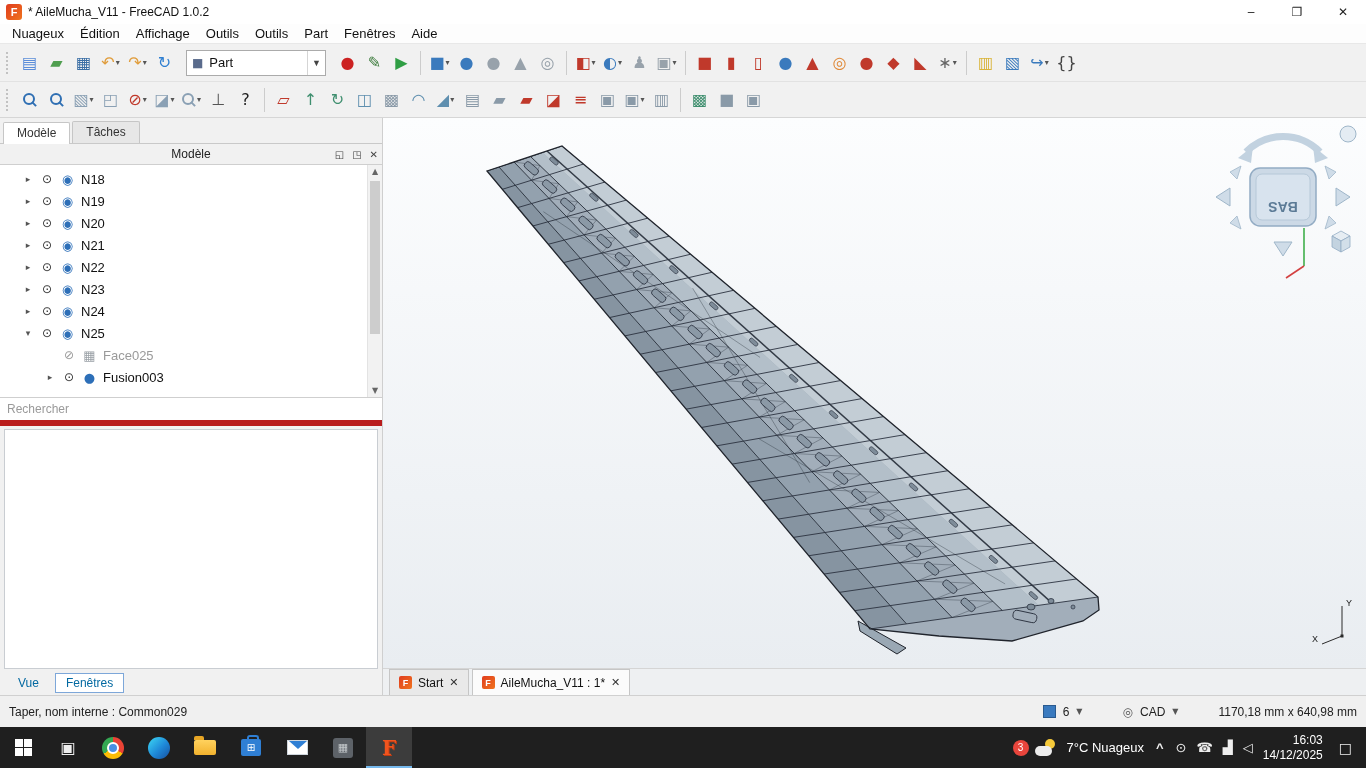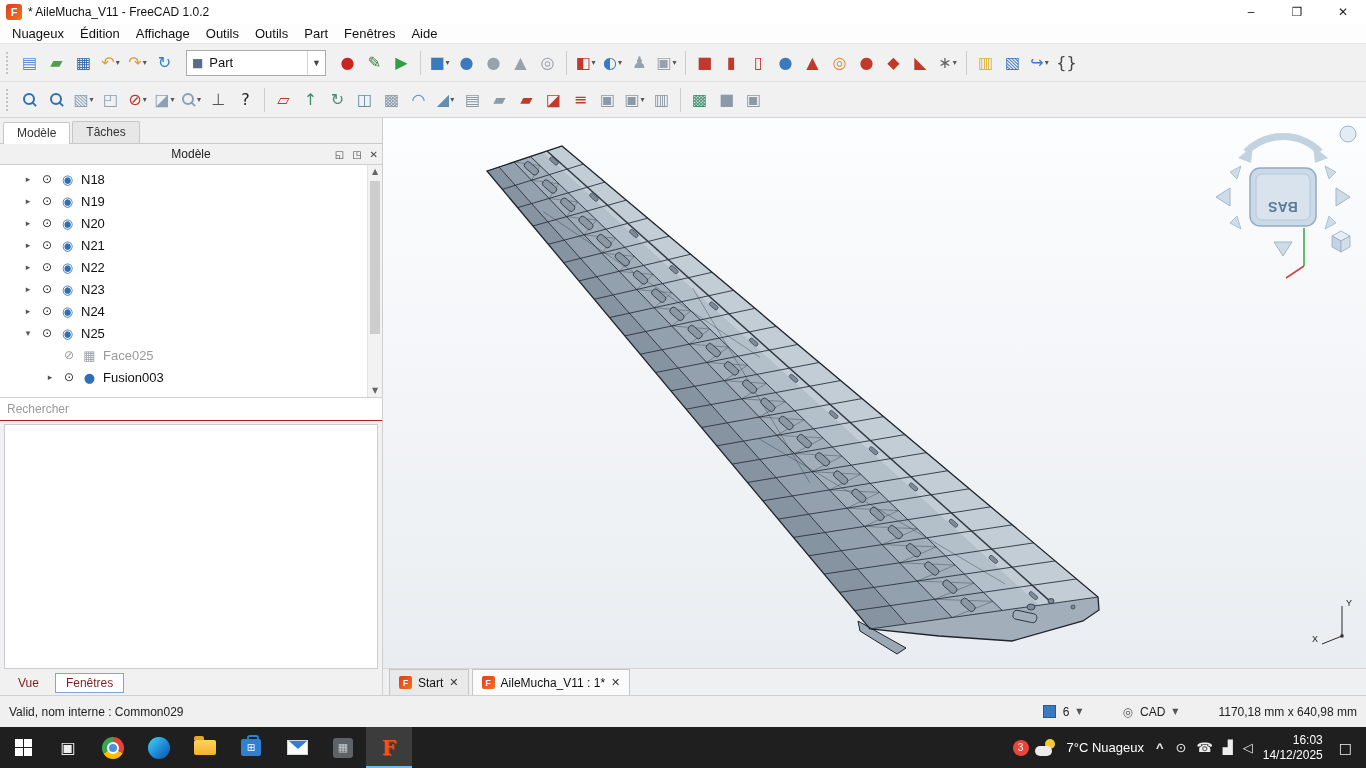--- a/index.html
+++ b/index.html
@@ -50,26 +50,26 @@
   .tree-row .expander { width:12px; text-align:center; font-family:"DejaVu Sans",sans-serif; font-size:9px; color:#555; }
   .tree-row .eye { font-family:"DejaVu Sans",sans-serif; font-size:12px; color:#333; width:14px; text-align:center; }
   .tree-row .ticon { font-family:"DejaVu Sans",sans-serif; font-size:13px; width:15px; text-align:center; }
   .tree-row .tlabel { font-size:13px; }
   .tree-row.hidden-item .tlabel { color:#9a9a9a; }
   .tree-row.hidden-item .eye { color:#999; }
   .vscroll { position:absolute; right:0; top:0; bottom:0; width:15px; background:#f2f2f2; border-left:1px solid #e3e3e3; }
   .vscroll .arr { position:absolute; left:0; right:0; text-align:center; font-size:8px; color:#666; font-family:"DejaVu Sans",sans-serif; }
   .vscroll .arr.up { top:2px; } .vscroll .arr.down { bottom:2px; }
   .vscroll .thumb { position:absolute; left:2px; right:2px; top:16px; height:66%; background:#cdcdcd; }
-  .search-row { background:#d946ef; border-bottom:1px solid #b91c1c; }
+  .search-row { background:#d946ef; border-bottom:6px solid #b91c1c; }
   .search-row input { width:100%; border:none; outline:none; padding:4px 7px; font-size:12px; font-family:"Liberation Sans",sans-serif; background:#fff; }
   .search-row input::placeholder { color:#9a9a9a; }
   .propbox { flex:1; margin:3px 4px 2px 4px; background:#fff; border:1px solid #c9cdd2; }
   .btab-row { height:24px; display:flex; align-items:center; gap:6px; padding:0 8px; }
-  .btab { font-size:12px; padding:2px 10px; color:#7f1d1d; }
+  .btab { font-size:12px; padding:2px 10px; color:#0369a1; }
   .btab.active { border:1px solid #7da7d9; background:#fff; }
 
   
   .viewwrap { position:relative; flex:1; display:flex; flex-direction:column; }
   .viewport { position:relative; flex:1; overflow:hidden; background:linear-gradient(180deg,#fcfdfe 0%,#e9edf1 100%); }
   .wing-svg { position:absolute; left:0; top:0; }
   .navcube { position:absolute; top:4px; right:8px; }
   .axiscross { position:absolute; bottom:22px; right:12px; }
   .tabbar { height:27px; background:#eef0f2; border-top:1px solid #d5d5d5; display:flex; align-items:flex-end; padding-left:6px; }
   .doctab { display:flex; align-items:center; gap:6px; padding:0 9px; height:26px; border:1px solid #c6c6c6; border-bottom:none; background:#e9e9e9; font-size:12px; margin-right:3px; }
@@ -633,21 +633,21 @@
         <div class="doctab active">
           <span class="fcicon-sm">F</span>
           <span>AileMucha_V11 : 1*</span>
           <span class="closex">✕</span>
         </div>
       </div>
   </div>
 </div>
 
 <div class="statusbar">
-  <div>Valid, nom interne : Common029</div>
+  <div>Taper, nom interne : Common029</div>
   <div class="sb-right">
     <div class="layer-swatch"></div>
     <div>6</div>
     <div class="sb-caret">▼</div>
     <div class="sb-gap"></div>
     <div class="nav-icn">◎</div>
     <div>CAD</div>
     <div class="sb-caret">▼</div>
     <div class="sb-gap"></div>
     <div>1170,18 mm x 640,98 mm</div>

